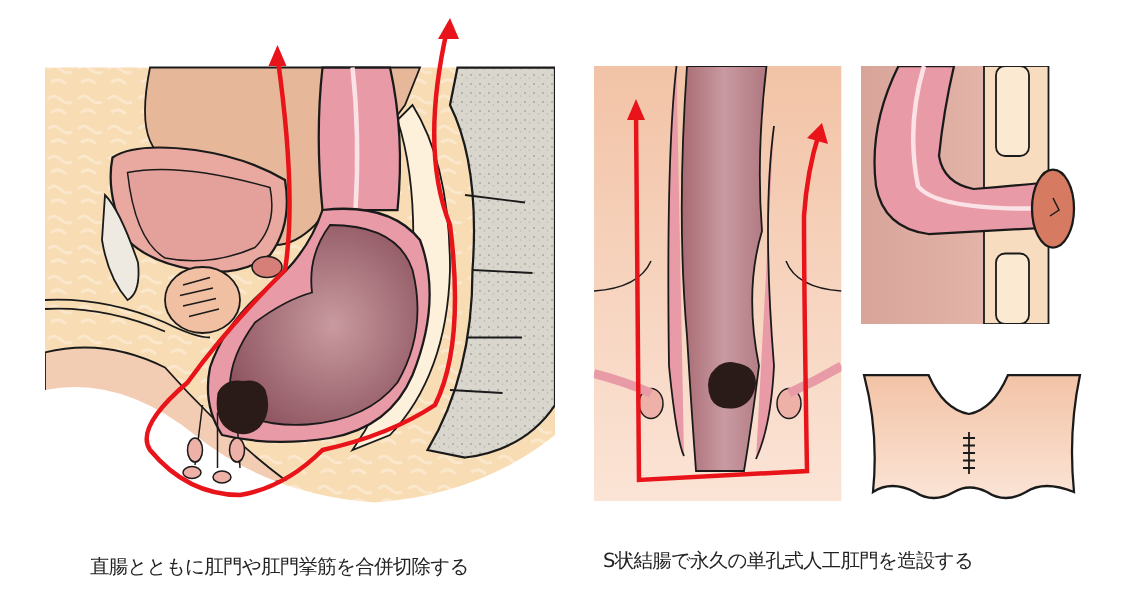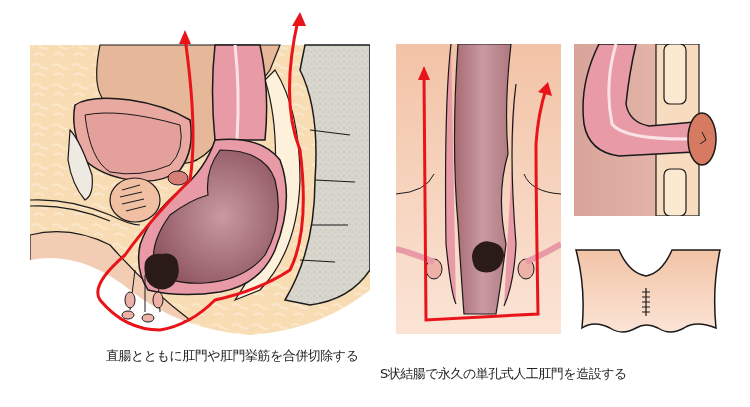--- a/index.html
+++ b/index.html
@@ -132,14 +132,14 @@
       <linearGradient id="skin2" x1="0" y1="0" x2="0" y2="1">
         <stop offset="0" stop-color="#f2c3a6"></stop>
         <stop offset="1" stop-color="#fbe4d6"></stop>
       </linearGradient>
     </defs>
     <path d="M2 2 L45 2 Q55 25 72 28 Q88 25 98 2 L146 2 Q138 40 142 80 Q122 72 110 80 Q96 88 84 80 Q72 74 62 80 Q48 88 36 80 Q20 72 8 80 Q12 40 2 2 Z" fill="url(#skin2)" stroke="#1a1a1a" stroke-width="1.5"></path>
     <path d="M72 40 L72 68 M68 44 L76 44 M68 49 L76 49 M68 54 L76 54 M68 59 L76 59 M68 64 L76 64" stroke="#1a1a1a" stroke-width="1.2"></path>
   </svg>
 </div>
 
-<div class="caption" style="left:60px;top:347px;margin-left:46px;">直腸とともに肛門や肛門挙筋を合併切除する</div>
-<div class="caption" style="left:380px;top:365px;">S状結腸で永久の単孔式人工肛門を造設する</div>
+<div class="caption" style="left:60px;top:369px;">直腸とともに肛門や肛門挙筋を合併切除する</div>
+<div class="caption" style="left:402px;top:365px;">S状結腸で永久の単孔式人工肛門を造設する</div>
 
 </body></html>

